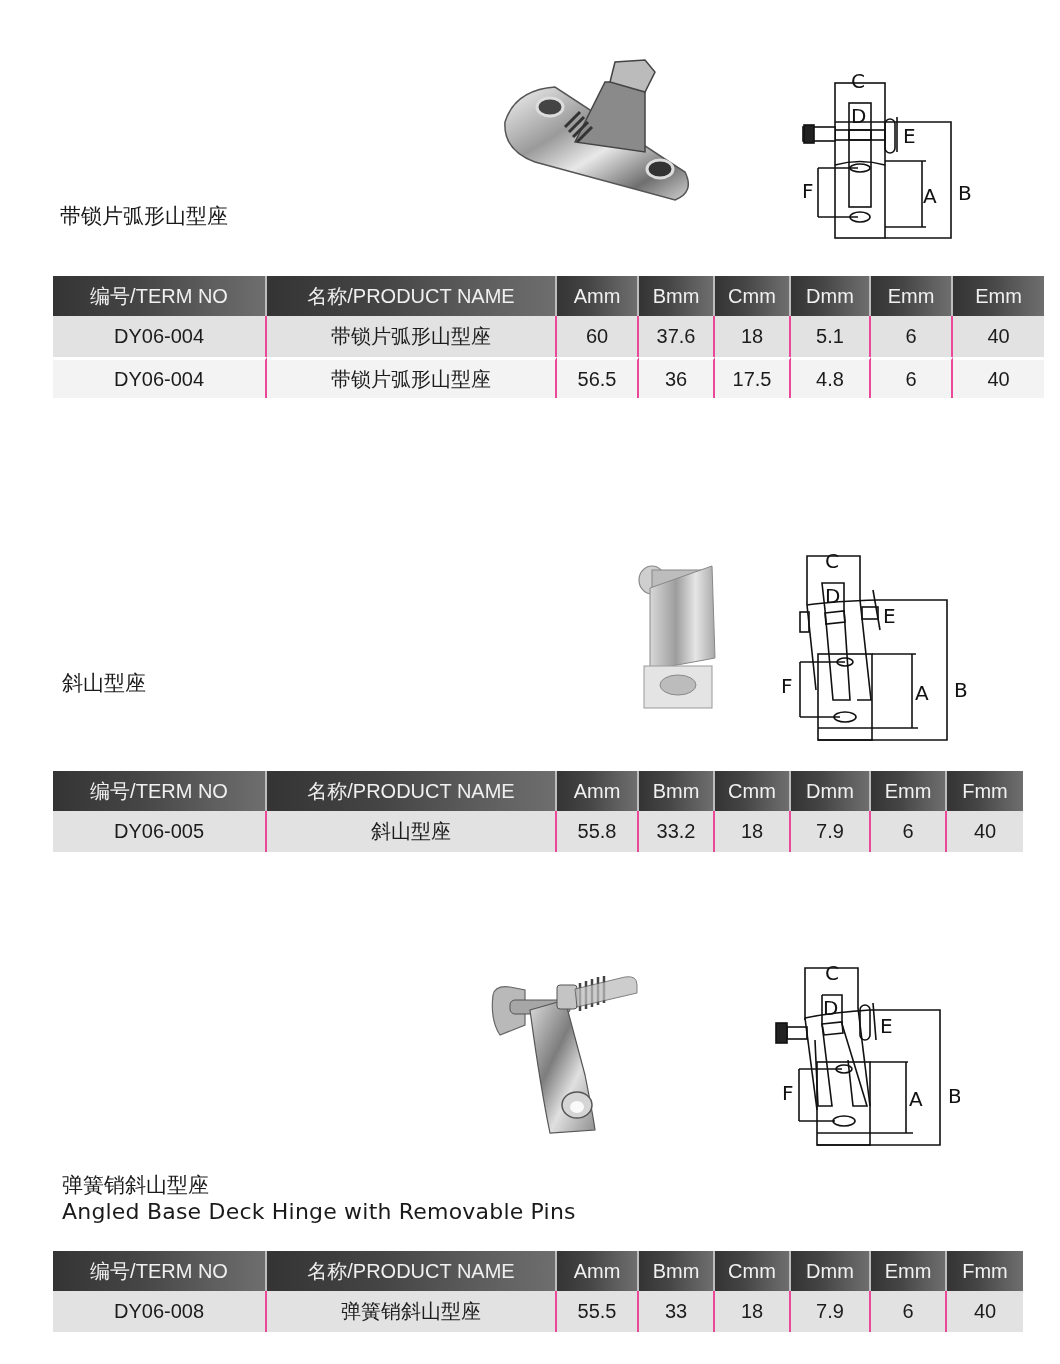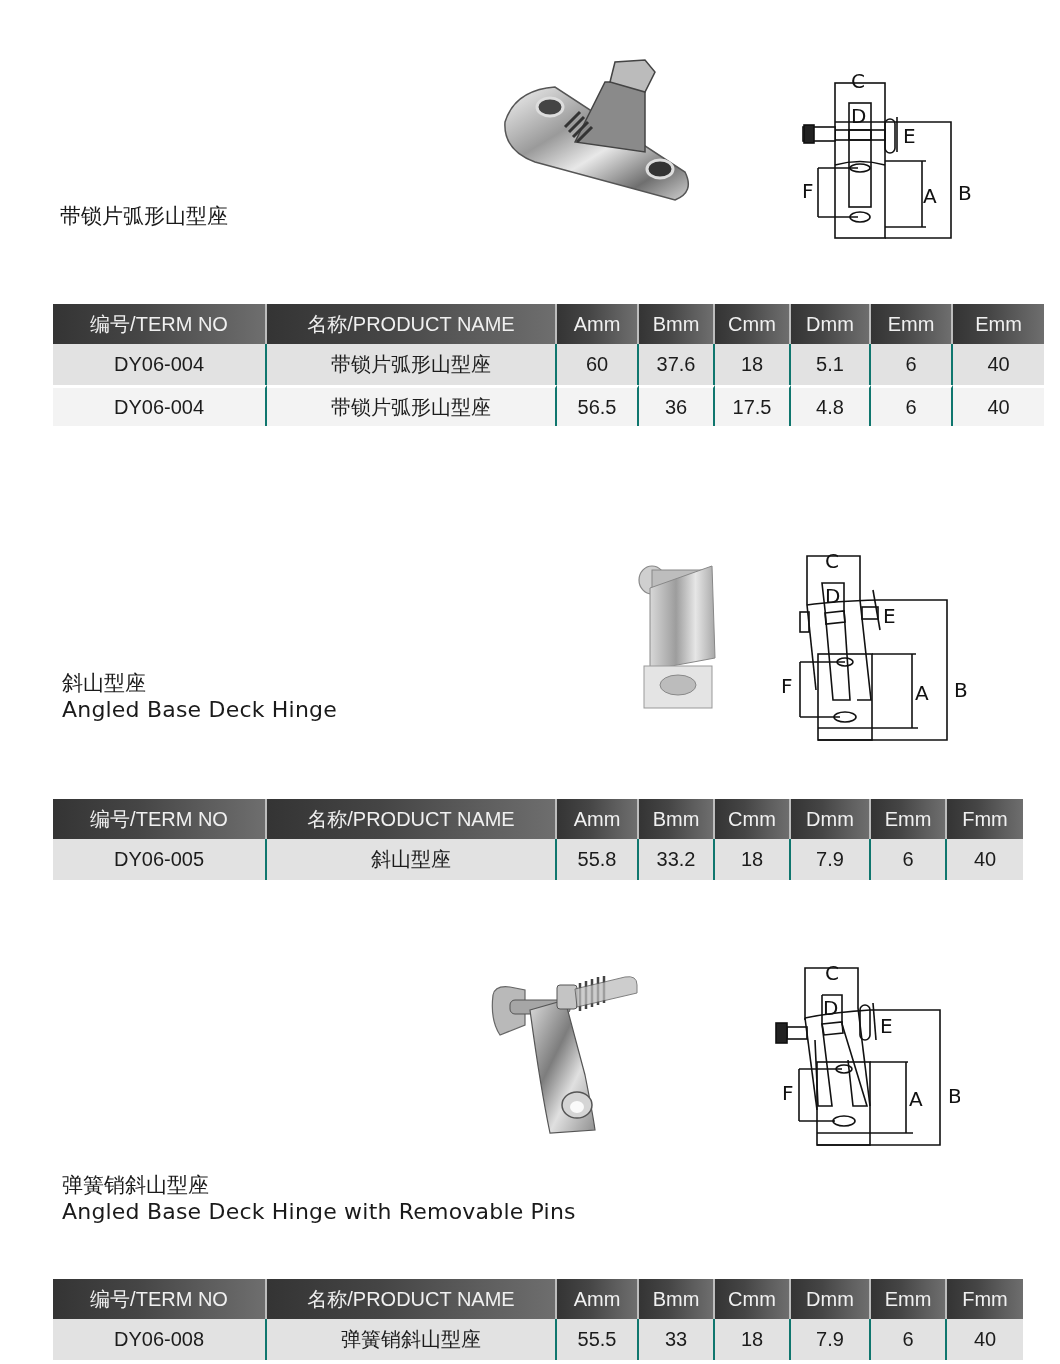--- a/index.html
+++ b/index.html
@@ -5,31 +5,31 @@
   * { margin: 0; padding: 0; box-sizing: border-box; }
   html, body { width: 1060px; height: 1364px; background: #ffffff; overflow: hidden; }
   body { position: relative; font-family: "DejaVu Sans", "Liberation Sans", sans-serif; color: #1a1a1a; }
 
   .section { position: absolute; left: 0; width: 1060px; }
 
   .title-block { position: absolute; left: 60px; }
   .title-cn { font-size: 21px; line-height: 26px; color: #1a1a1a; font-weight: normal; letter-spacing: 0px; }
   .title-en { font-size: 22px; line-height: 28px; color: #1a1a1a; letter-spacing: 0.2px; }
 
-  .spec-table { position: absolute; left: 53px; border-collapse: separate; border-spacing: 0; table-layout: fixed; margin-top: 28px; }
+  .spec-table { position: absolute; left: 53px; border-collapse: separate; border-spacing: 0; table-layout: fixed; }
   .spec-table th {
     background: linear-gradient(90deg, #343434 0%, #454545 40%, #5e5e5e 75%, #6e6e6e 100%);
     color: #f0f0f0; font-weight: normal; font-size: 20px; height: 40px;
     text-align: center; border-right: 2px solid #bdbdbd; white-space: nowrap; padding: 0;
     font-family: "Liberation Sans", sans-serif;
   }
   .spec-table th:last-child { border-right: none; }
   .spec-table td {
     font-size: 20px; height: 41px; text-align: center; color: #1c1c1c;
-    border-right: 2px solid #0f766e; white-space: nowrap; padding: 0;
+    border-right: 2px solid #ec4899; white-space: nowrap; padding: 0;
     font-family: "Liberation Sans", sans-serif;
   }
   .spec-table td:last-child { border-right: none; }
   .spec-table tr.row-a td { background: #e2e2e2; }
   .spec-table tr.row-b td { background: #f3f3f3; border-top: 3px solid #ffffff; }
 
   .photo { position: absolute; }
   .diagram { position: absolute; }
   .diagram svg text { font-family: "DejaVu Sans", sans-serif; font-size: 20px; fill: #111; }
 </style>
@@ -188,21 +188,20 @@
       <text x="55" y="58" stroke="none">D</text>
       <text x="113" y="78" stroke="none">E</text>
       <text x="11" y="148" stroke="none">F</text>
       <text x="145" y="155" stroke="none">A</text>
       <text x="184" y="152" stroke="none">B</text>
     </svg>
   </div>
 
   <div class="title-block" style="top:670px;left:62px;">
     <div class="title-cn">斜山型座</div>
-    <div class="title-en">Angled Base Deck Hinge</div>
   </div>
 
   <table class="spec-table" style="top:771px;width:970px;">
     <colgroup>
       <col style="width:214px">
         <col style="width:290px">
         <col style="width:82px">
         <col style="width:76px">
       <col style="width:76px">
         <col style="width:80px">

